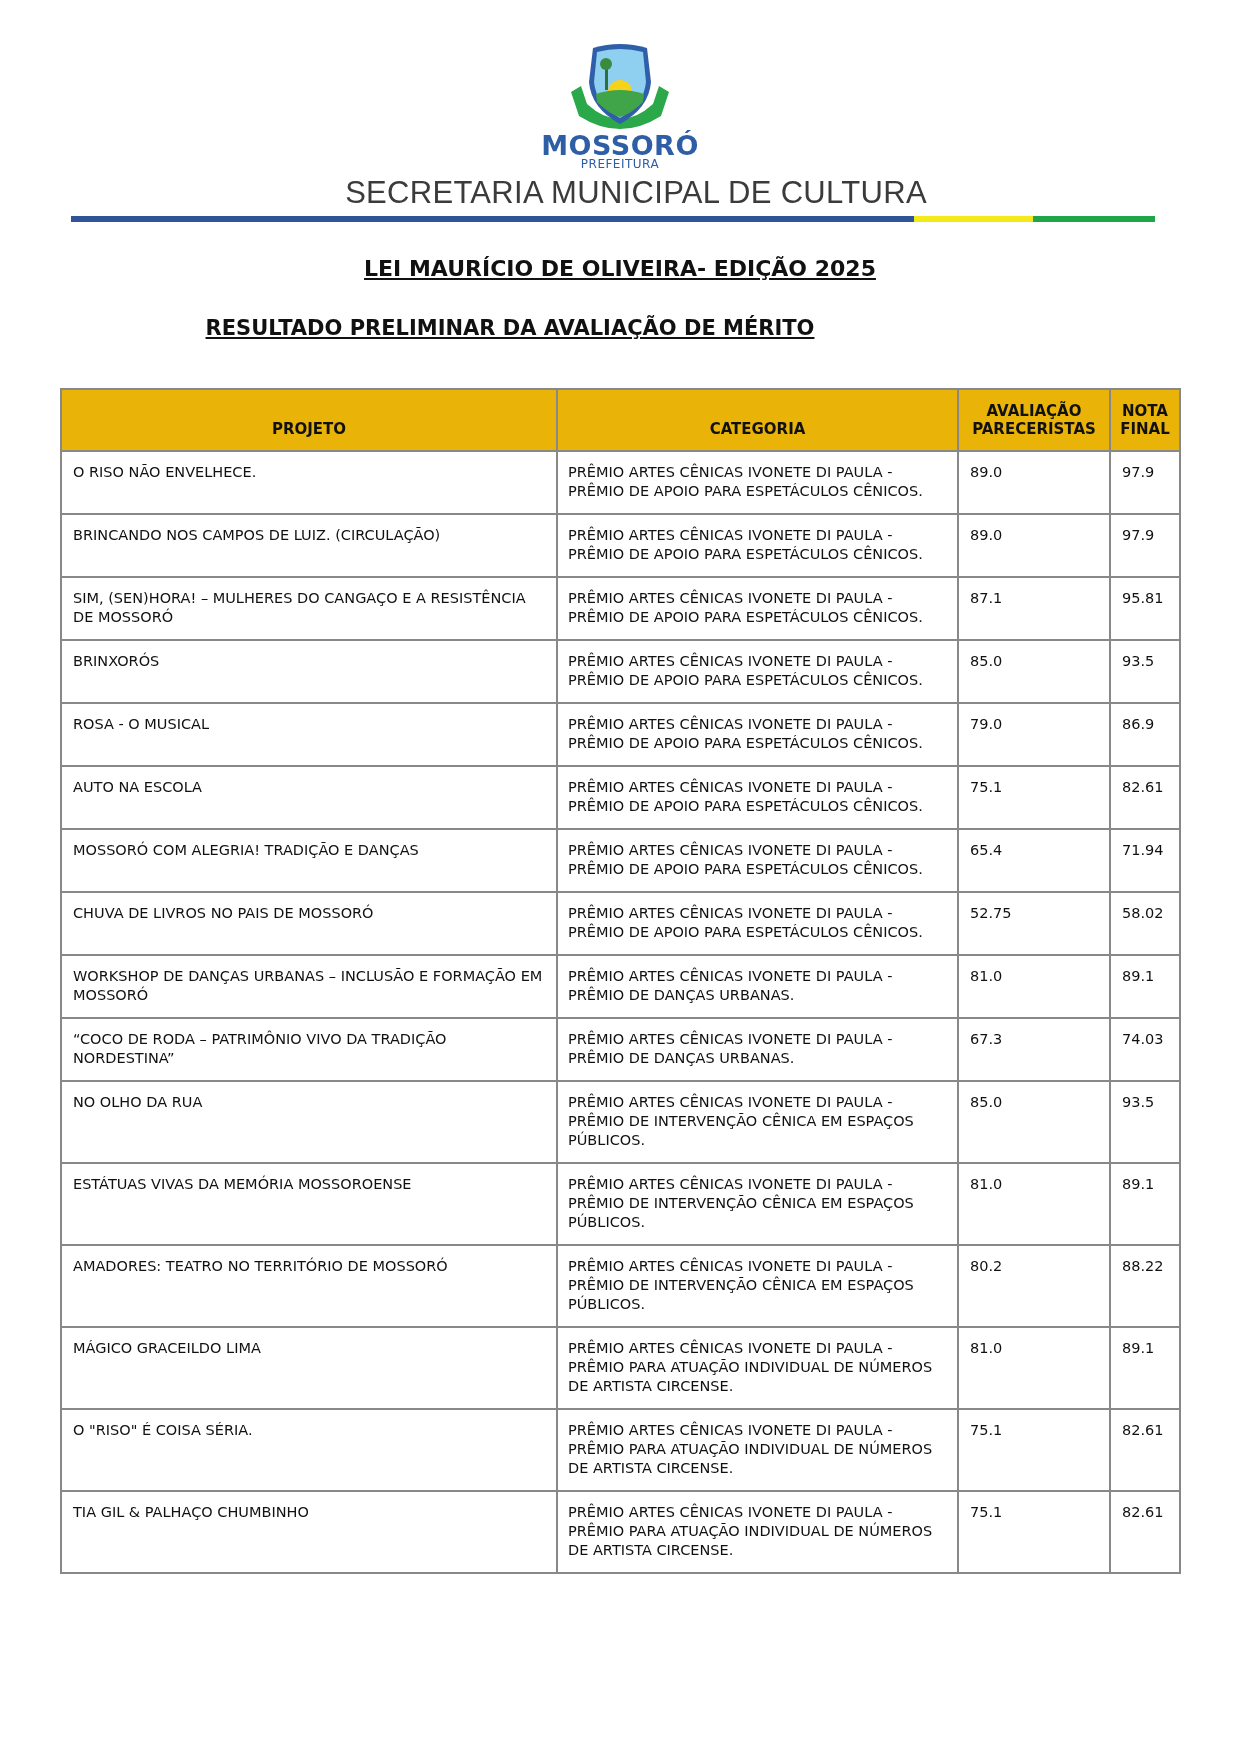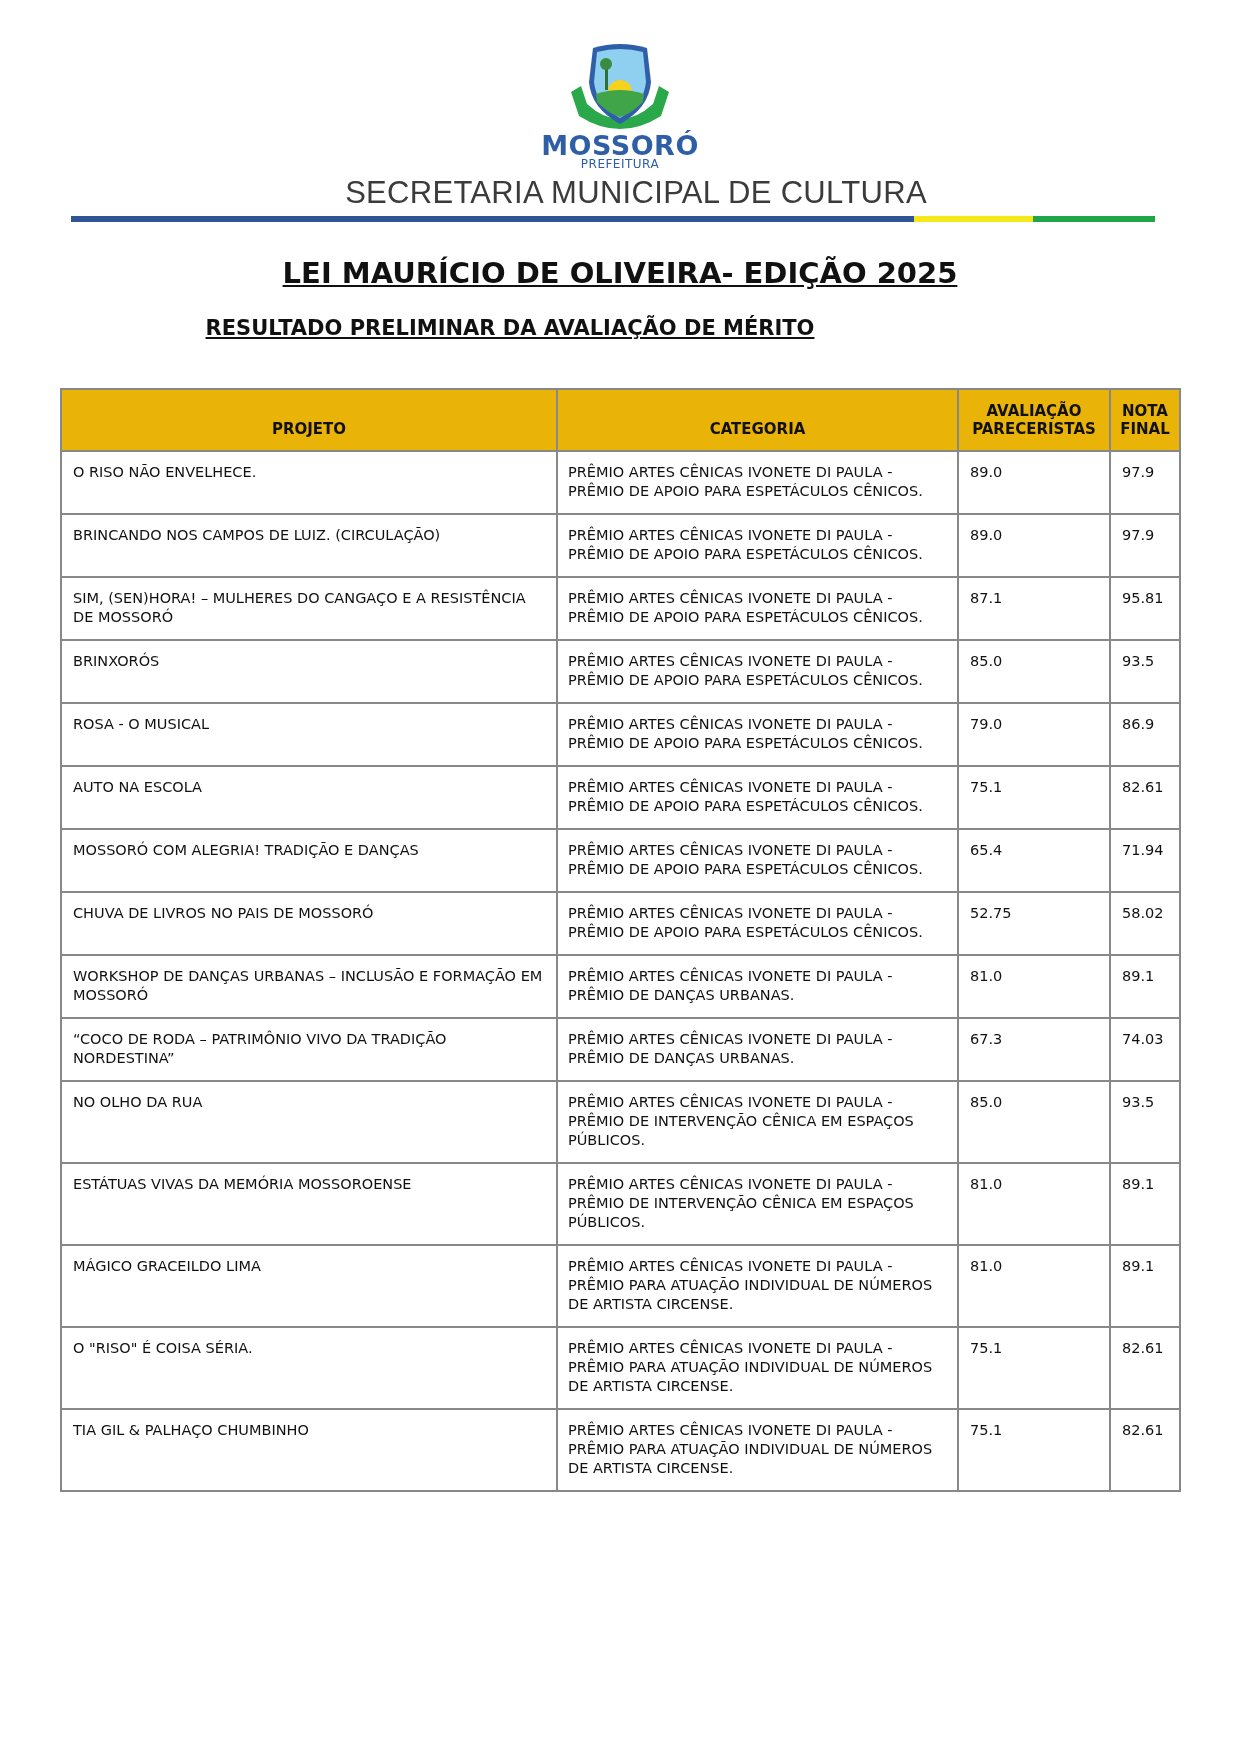--- a/index.html
+++ b/index.html
@@ -7,21 +7,21 @@
   .header { position:absolute; left:0; top:0; width:1240px; height:230px;padding-left:20px; }
   .crest { position:absolute; left:565px; top:42px; width:110px; height:92px; }
   .brand { position:absolute; left:0; width:1240px; text-align:center; }
   .brand-name { top:130px; font-family:"DejaVu Sans", sans-serif; font-weight:bold; font-size:27px; color:#2d5ea6; letter-spacing:0.5px; }
   .brand-sub { top:157px; font-size:12px; color:#2d5ea6; letter-spacing:0.5px; }
   .secretaria { position:absolute; left:16px; top:175px; width:1240px; text-align:center; font-family:"Liberation Sans", sans-serif; font-size:31px; color:#3b3b3b; letter-spacing:0.3px; }
   .stripe { position:absolute; top:216px; height:6px; }
   .stripe.blue { left:71px; width:843px; background:#2f5597; }
   .stripe.yellow { left:914px; width:119px; background:#f4ea1a; }
   .stripe.green { left:1033px; width:122px; background:#1fa64b; }
-  .title { position:absolute; left:0; top:256px; width:1240px; text-align:center; font-weight:bold; font-size:29px; text-decoration:underline; }
+  .title { position:absolute; left:0; top:256px; width:1240px; text-align:center; font-weight:bold; font-size:22px; text-decoration:underline; }
   .subtitle { position:absolute; left:0; top:316px; width:1020px; text-align:center; font-weight:bold; font-size:21px; text-decoration:underline; }
   table { position:absolute; left:60px; top:388px; width:1121px; border-collapse:collapse; font-size:14.5px; }
   th, td { border:2px solid #888; vertical-align:top; }
   th { background:#eab308; font-weight:bold; font-size:15px; text-align:center; vertical-align:bottom; padding:6px 6px 12px 6px; height:42px; }
   td { padding:11px 11px 0 11px; line-height:19px; }
   td.c1 { width:472px; }
   td.c2 { width:378px;padding-left:10px; }
   td.c3 { width:128px; }
   tr.r2 td { height:50px; }
   tr.r3 td { height:69px; }
@@ -126,20 +126,26 @@
       <td class="c3">85.0</td>
       <td>93.5</td>
     </tr>
     <tr class="r3">
       <td class="c1">ESTÁTUAS VIVAS DA MEMÓRIA MOSSOROENSE</td>
       <td class="c2">PRÊMIO ARTES CÊNICAS IVONETE DI PAULA - PRÊMIO DE INTERVENÇÃO CÊNICA EM ESPAÇOS PÚBLICOS.</td>
       <td class="c3">81.0</td>
       <td>89.1</td>
     </tr>
     <tr class="r3">
+      <td class="c1">AMADORES: TEATRO NO TERRITÓRIO DE MOSSORÓ</td>
+      <td class="c2">PRÊMIO ARTES CÊNICAS IVONETE DI PAULA - PRÊMIO DE INTERVENÇÃO CÊNICA EM ESPAÇOS PÚBLICOS.</td>
+      <td class="c3">80.2</td>
+      <td>88.22</td>
+    </tr>
+    <tr class="r3">
       <td class="c1">MÁGICO GRACEILDO LIMA</td>
       <td class="c2">PRÊMIO ARTES CÊNICAS IVONETE DI PAULA - PRÊMIO PARA ATUAÇÃO INDIVIDUAL DE NÚMEROS DE ARTISTA CIRCENSE.</td>
       <td class="c3">81.0</td>
       <td>89.1</td>
     </tr>
     <tr class="r3">
       <td class="c1">O "RISO" É COISA SÉRIA.</td>
       <td class="c2">PRÊMIO ARTES CÊNICAS IVONETE DI PAULA - PRÊMIO PARA ATUAÇÃO INDIVIDUAL DE NÚMEROS DE ARTISTA CIRCENSE.</td>
       <td class="c3">75.1</td>
       <td>82.61</td>

